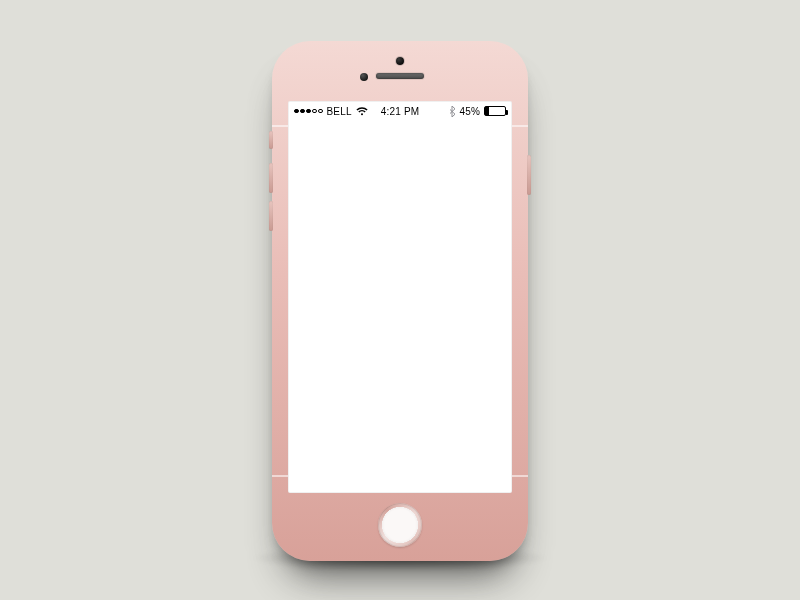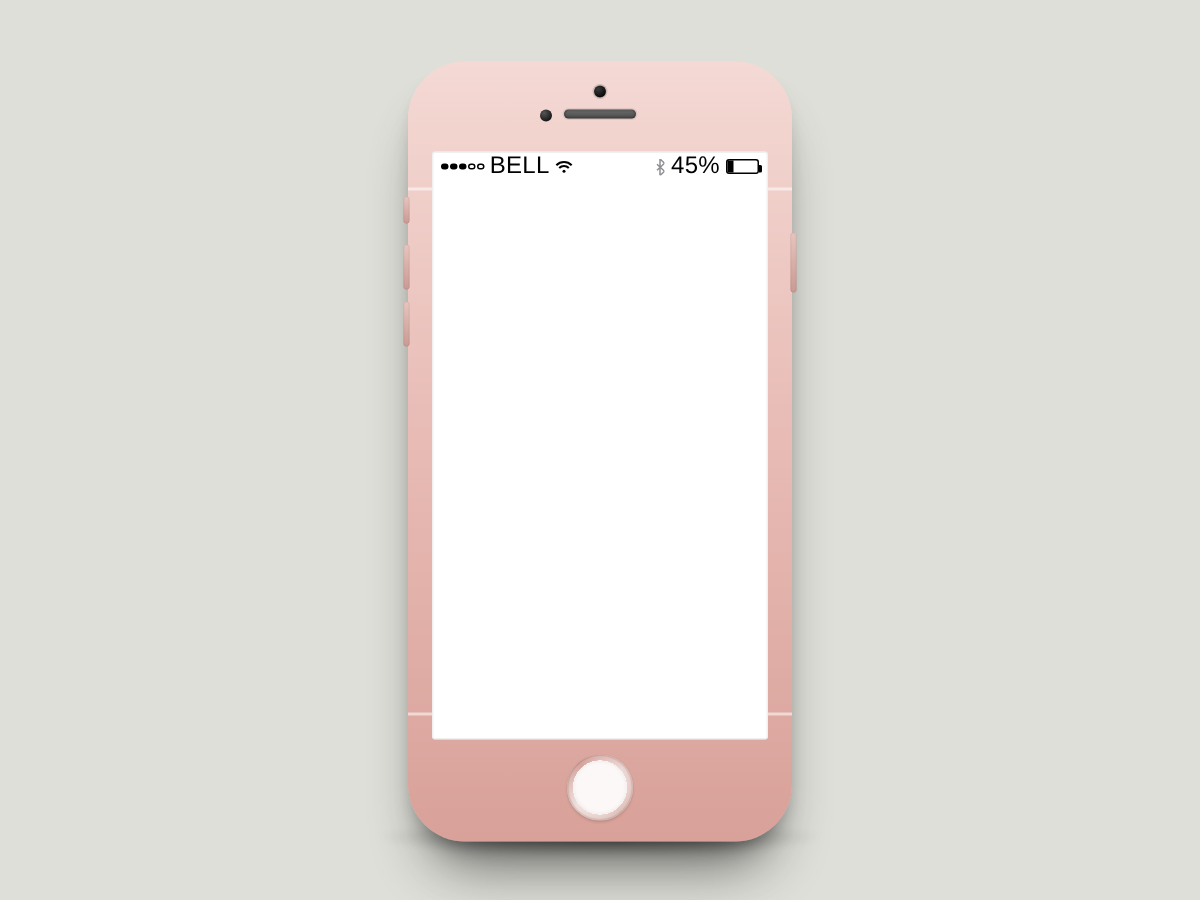--- a/index.html
+++ b/index.html
@@ -123,21 +123,21 @@
     overflow: hidden;
   }
 
   
   .status-bar {
     height: 20px;
     display: flex;
     align-items: center;
     justify-content: space-between;
     padding: 0 6px;
-    font-size: 16px;
+    font-size: 10px;
     letter-spacing: .2px;
     color: #000;
     font-weight: 500;
   }
   .sb-left, .sb-right {
     display: flex;
     align-items: center;
     gap: 4px;
   }
   .sb-center { position: absolute; left: 0; right: 0; text-align: center; pointer-events: none; }
@@ -234,20 +234,21 @@
           <span>BELL</span>
           <span class="wifi-icon">
             <svg width="12" height="9" viewBox="0 0 12 9">
               <path d="M6 8.2a1 1 0 1 0 0-2 1 1 0 0 0 0 2Z" fill="#000"></path>
               <path d="M2.3 4.5a5.3 5.3 0 0 1 7.4 0l-1 1a3.9 3.9 0 0 0-5.4 0l-1-1Z" fill="#000"></path>
               <path d="M.4 2.6a8 8 0 0 1 11.2 0l-1 1a6.6 6.6 0 0 0-9.2 0l-1-1Z" fill="#000"></path>
             </svg>
           </span>
         </div>
 
+        <div class="sb-center">4:21 PM</div>
 
         <div class="sb-right">
           <span class="bt-icon">
             <svg width="6" height="11" viewBox="0 0 6 11">
               <path d="M3 0v11M3 0l3 2.8L1 7.5M3 11l3-2.8L1 3.5" stroke="#8e8e93" stroke-width="1" fill="none" stroke-linejoin="round"></path>
             </svg>
           </span>
           <span>45%</span>
           <span class="battery">
             <span class="fill" style="width: 22%;"></span>

